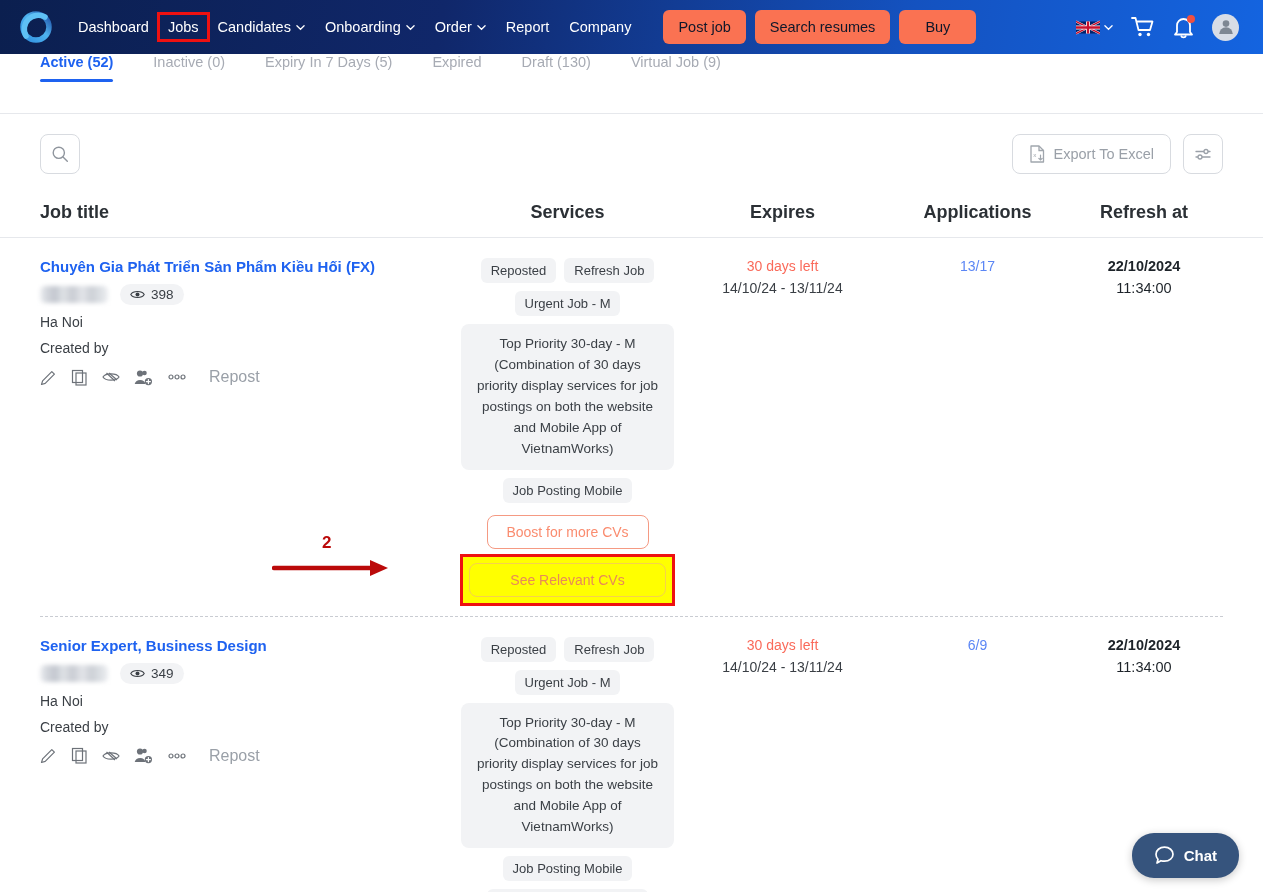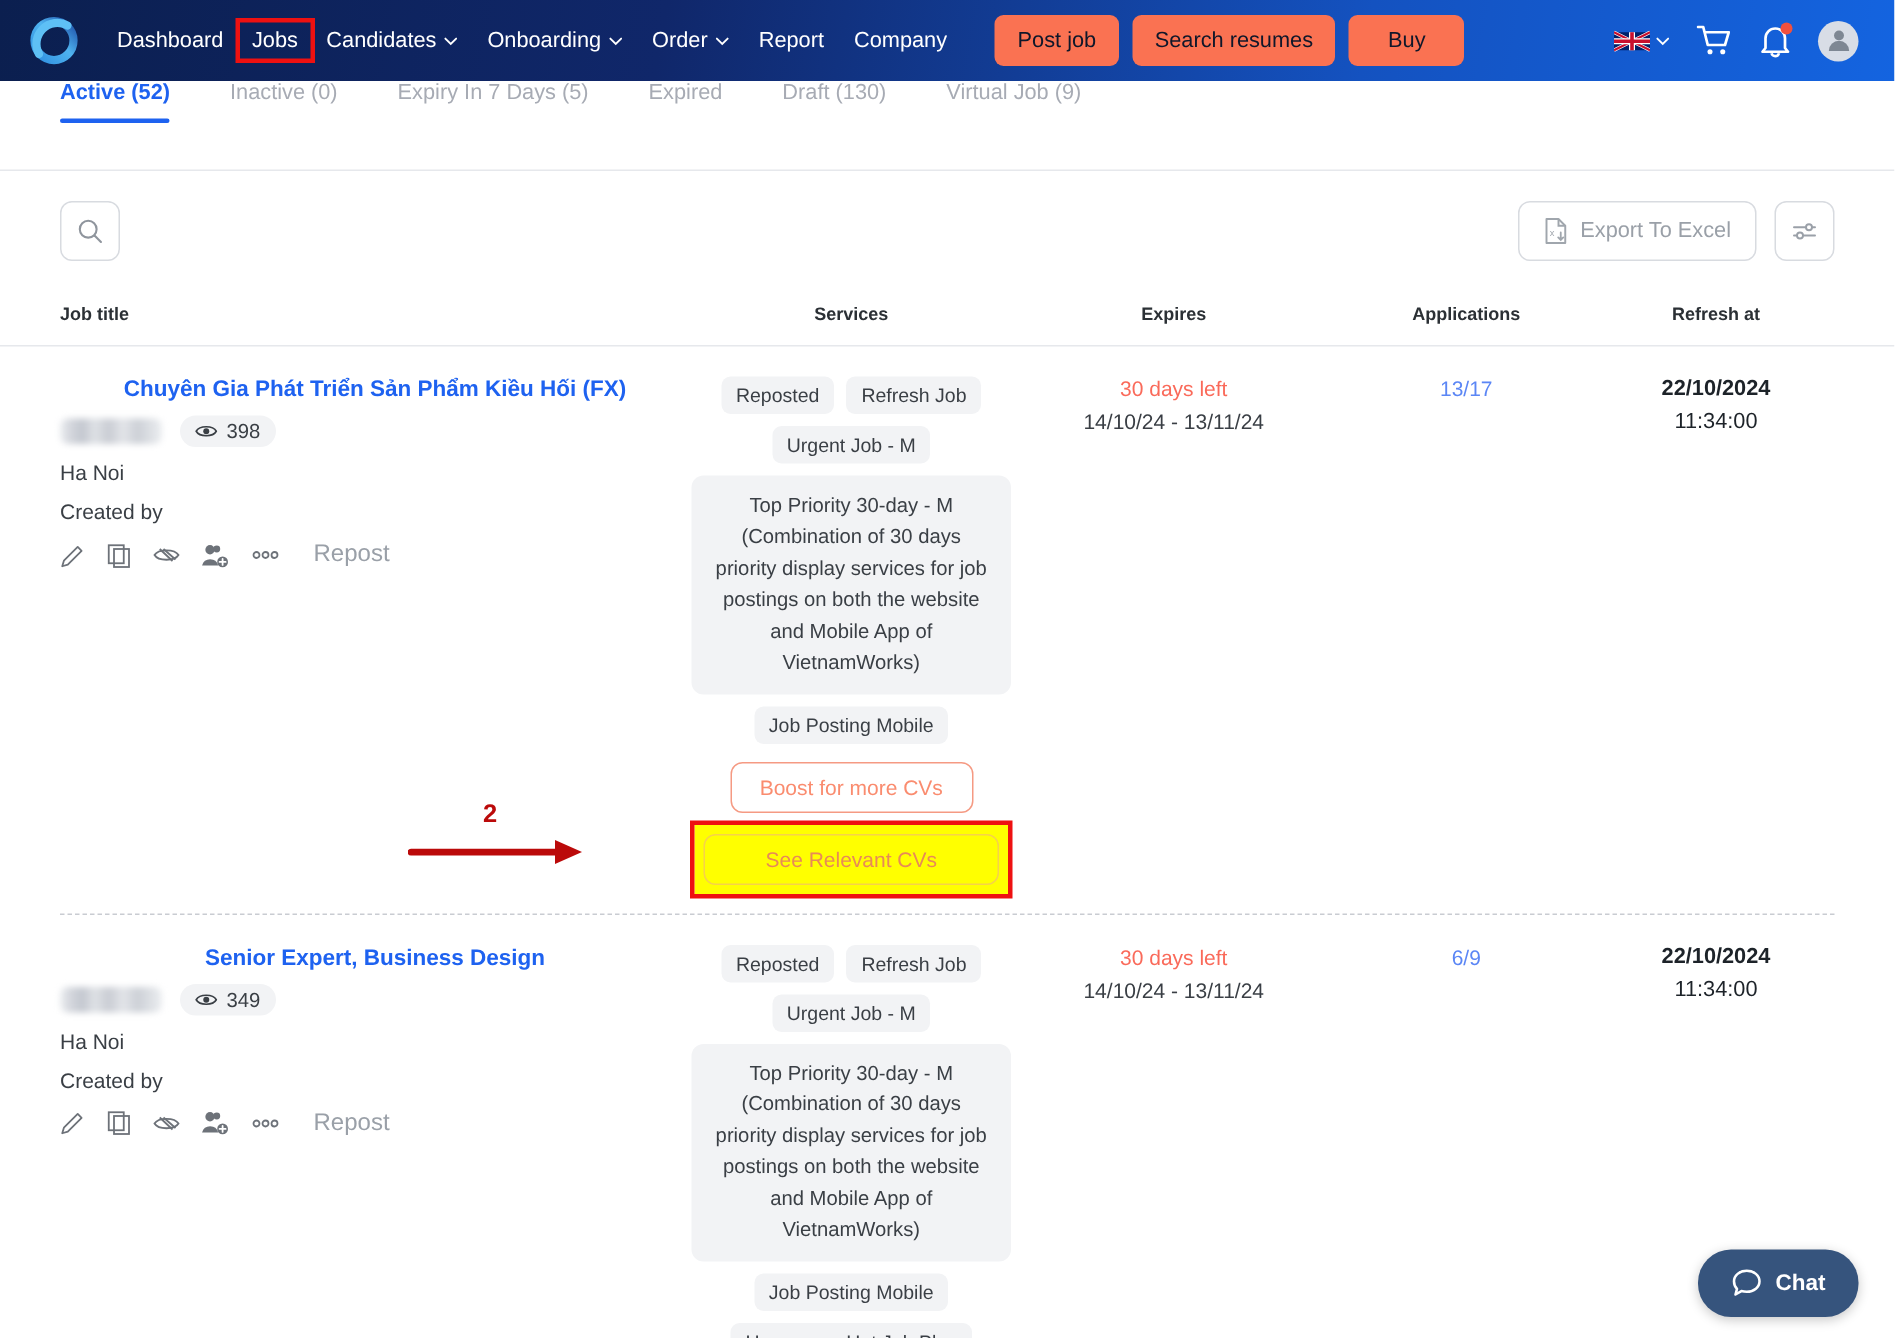--- a/index.html
+++ b/index.html
@@ -88,35 +88,35 @@
   }
   .btn-square {
     width: 40px; height: 40px; border: 1px solid #d8dbe0; border-radius: 8px; background:#fff;
     display:flex; align-items:center; justify-content:center; cursor:pointer;
   }
 
   
   .table { position:absolute; top: 194px; left:0; width: 1263px; }
   .thead {
     display:flex; padding: 8px 40px 14px 40px; border-bottom: 1px solid #e6e8ec;
-    font-size: 12px; font-weight: bold; color: #2b3035;
+    font-size: 18px; font-weight: bold; color: #2b3035;
   }
   .col-title   { width: 420px; }
   .col-serv    { width: 215px; text-align:center; }
   .col-exp     { width: 215px; text-align:center; }
   .col-app     { width: 175px; text-align:center; }
   .col-ref     { width: 158px; text-align:center; }
 
   .trow { display:flex; padding: 20px 40px 14px 40px; position:relative; }
   .trow.divider::after {
     content:""; position: absolute; left: 40px; right: 40px; bottom: 0;
     border-bottom: 1px dashed #c9ccd2;
   }
 
-  .job-title { color:#1e62f0; font-weight: bold; font-size: 15px; cursor:pointer; margin-bottom: 9px; text-align: center; }
+  .job-title { color:#1e62f0; font-weight: bold; font-size: 15px; cursor:pointer; margin-bottom: 9px; }
   .meta-line { display:flex; align-items:center; gap: 12px; margin-bottom: 9px; }
   .blurred-pill {
     width: 68px; height: 17px; border-radius: 5px;
     background: linear-gradient(90deg,#eceef1 0%,#d4d7dd 10%,#c3c7cf 22%,#dfe2e6 34%,#c9ccd3 48%,#e3e5e9 62%,#ccd0d6 76%,#eceef1 100%);
     filter: blur(2px);
   }
   .views-pill {
     background:#f2f3f5; border-radius: 12px; padding: 3px 10px;
     display:flex; align-items:center; gap: 6px; font-size: 13.5px; color:#3a3f45;
   }

